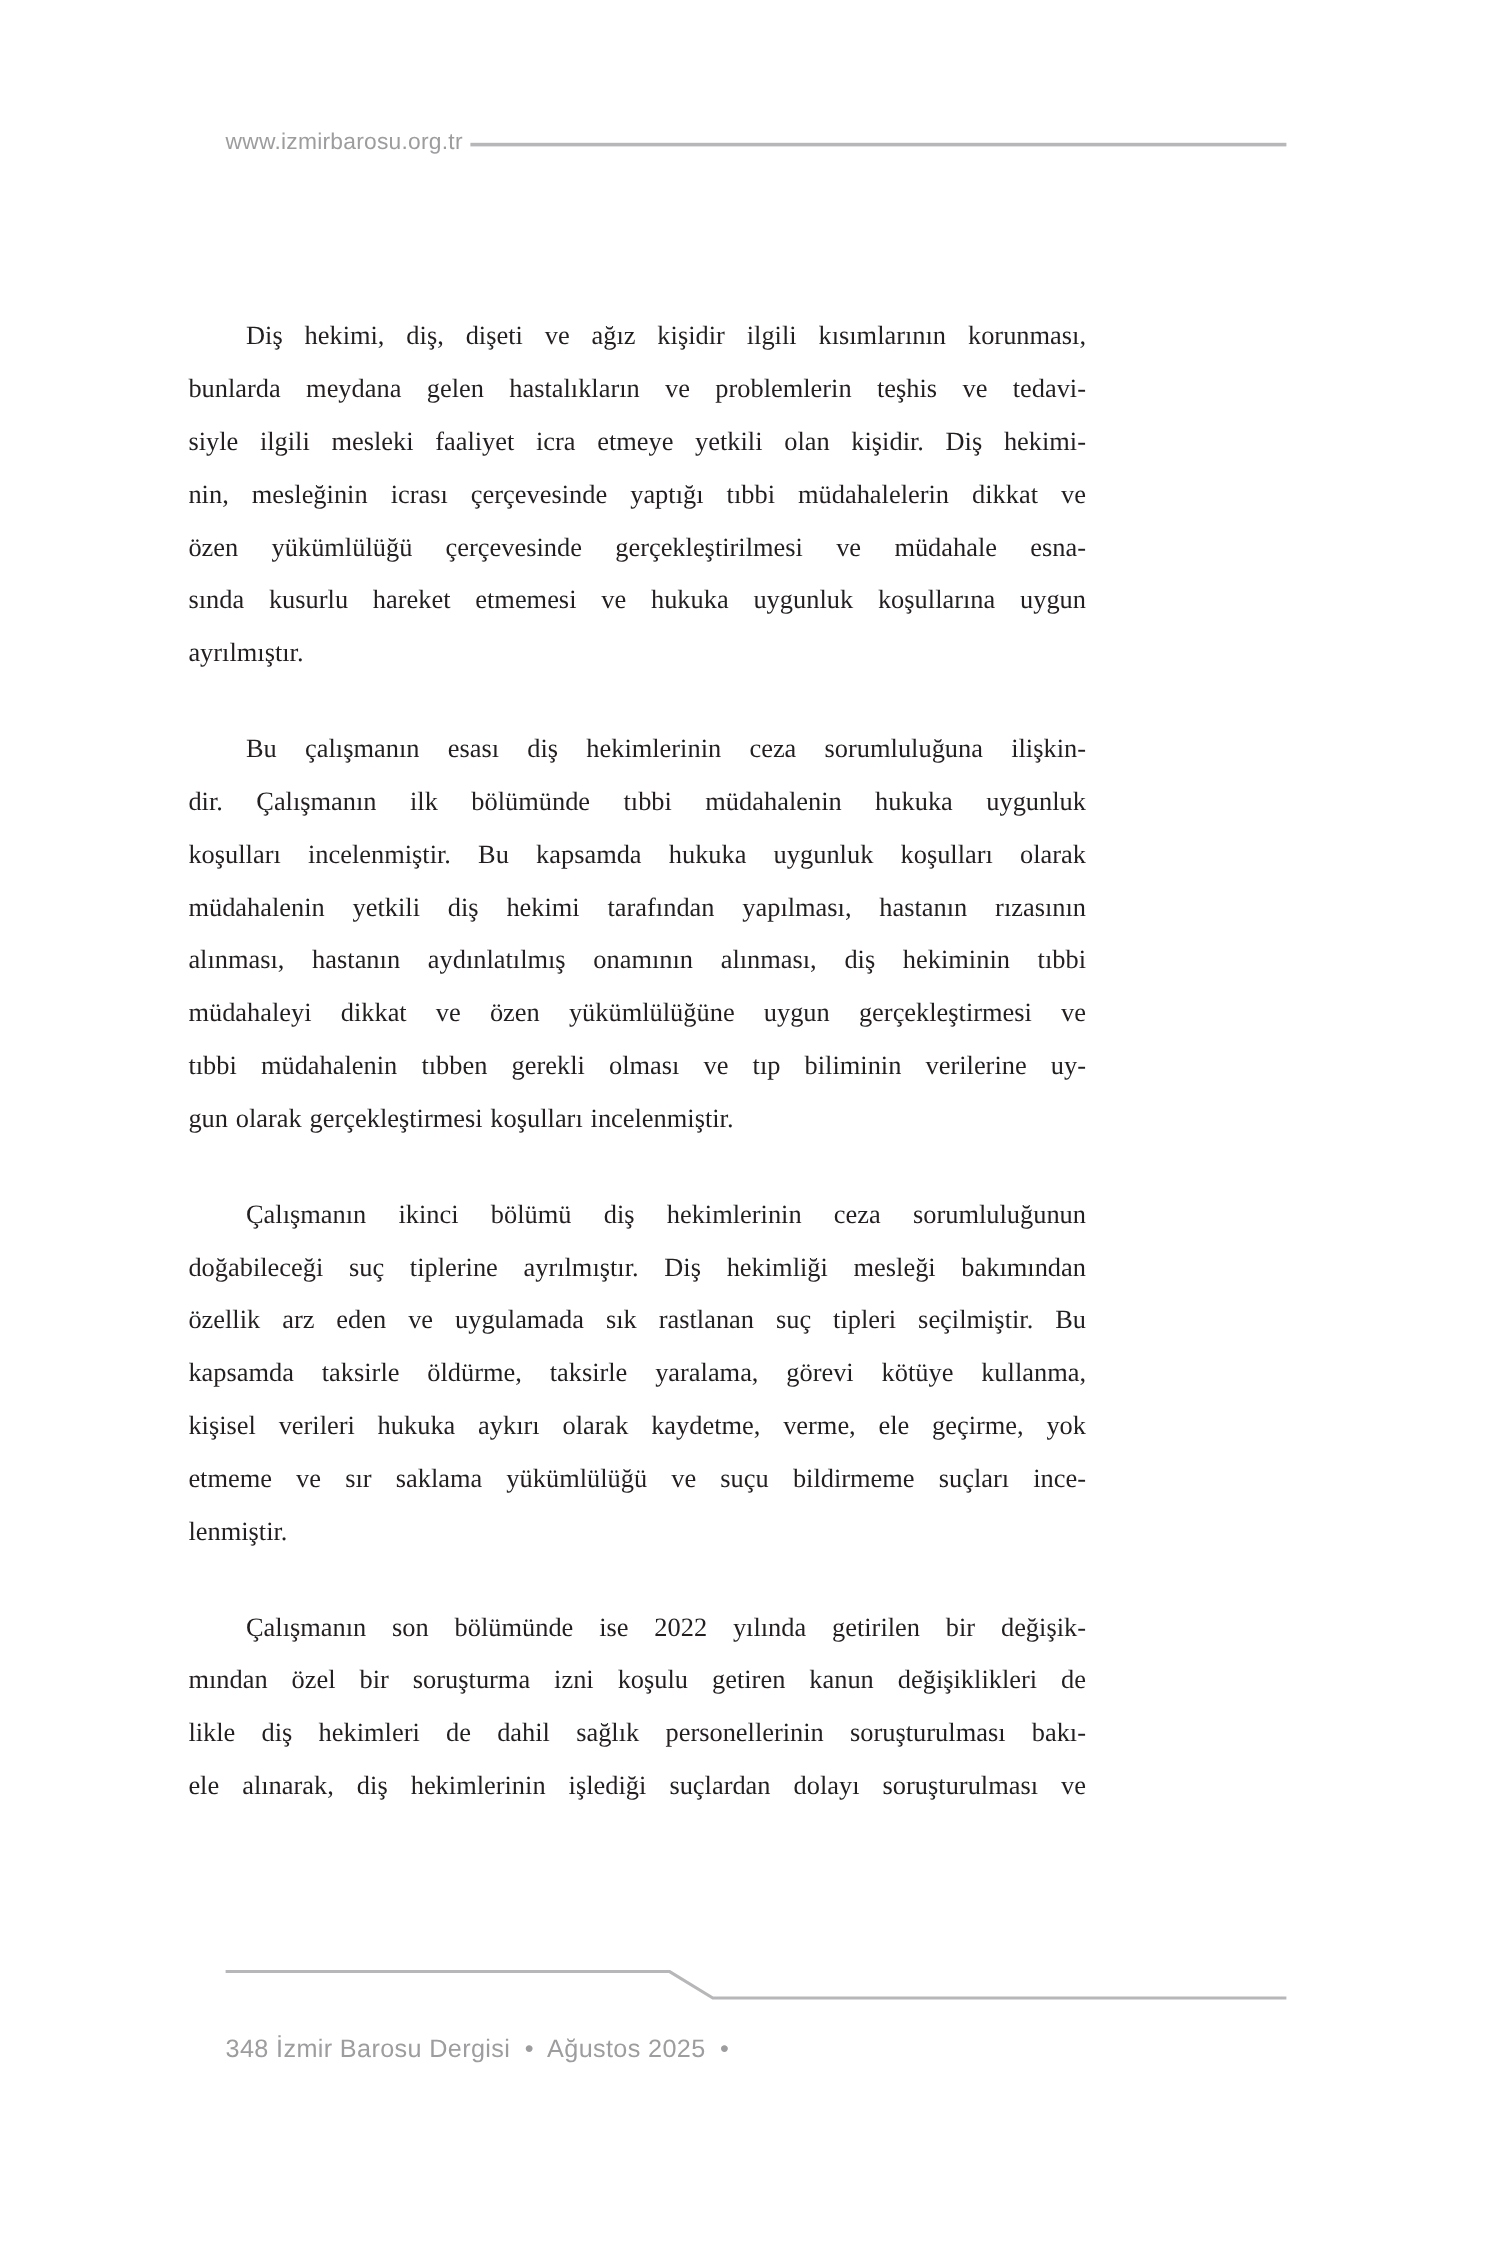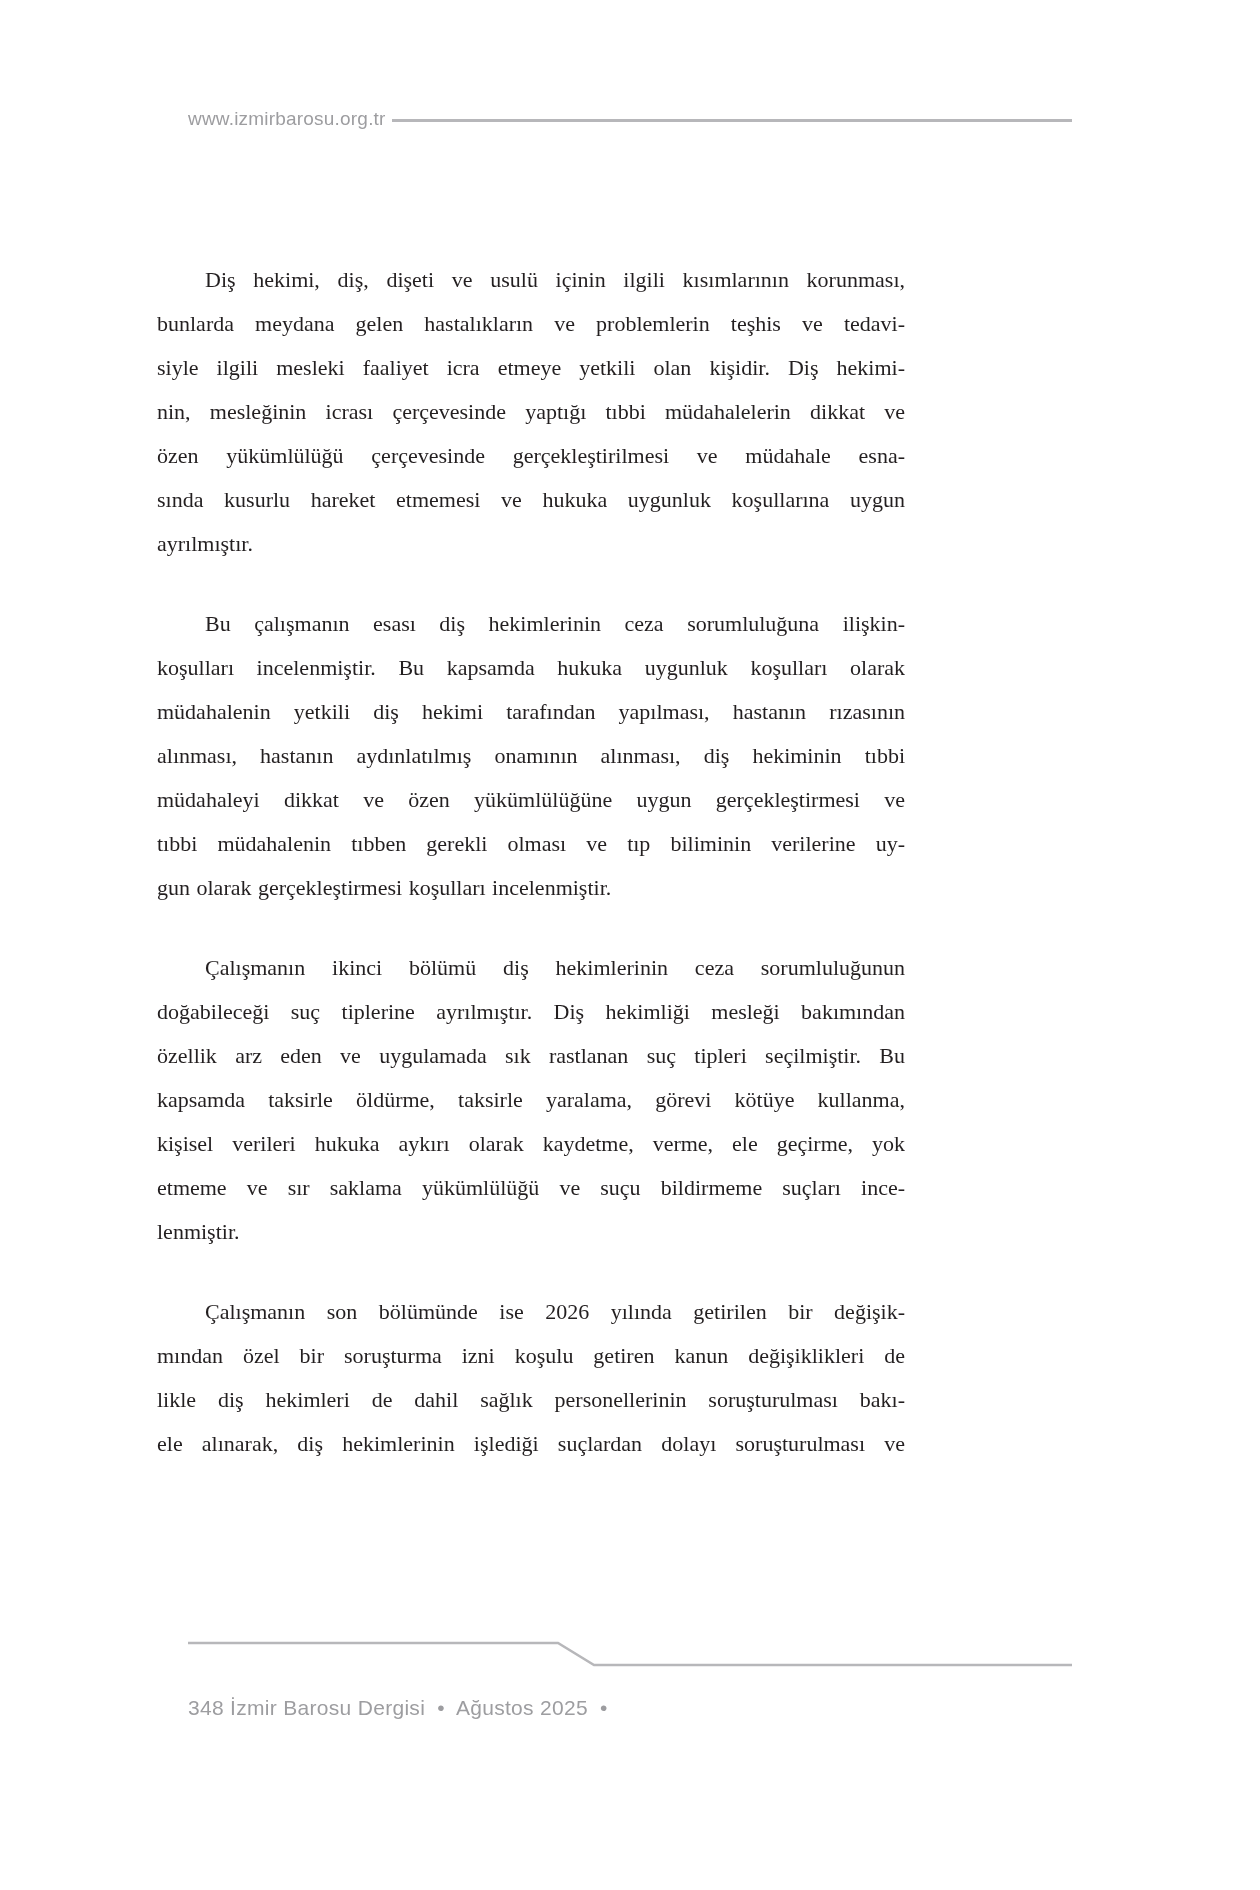--- a/index.html
+++ b/index.html
@@ -112,48 +112,49 @@
 <div class="page">
 
   <div class="page-header">
     <span class="site-url">www.izmirbarosu.org.tr</span>
     <span class="header-rule"></span>
   </div>
 
   <div class="content">
     <div class="paragraphs">
         <div class="para">
-          <div class="line first">Diş hekimi, diş, dişeti ve usulü içinin ilgili kısımlarının korunması,</div>
+          <div class="line first">Diş hekimi, diş, dişeti ve ağız kişidir ilgili kısımlarının korunması,</div>
           <div class="line">bunlarda meydana gelen hastalıkların ve problemlerin teşhis ve tedavi-</div>
           <div class="line">siyle ilgili mesleki faaliyet icra etmeye yetkili olan kişidir. Diş hekimi-</div>
           <div class="line">nin, mesleğinin icrası çerçevesinde yaptığı tıbbi müdahalelerin dikkat ve</div>
           <div class="line">özen yükümlülüğü çerçevesinde gerçekleştirilmesi ve müdahale esna-</div>
           <div class="line">sında kusurlu hareket etmemesi ve hukuka uygunluk koşullarına uygun</div>
           <div class="line last">ayrılmıştır.</div>
         </div>
         <div class="para">
           <div class="line first">Bu çalışmanın esası diş hekimlerinin ceza sorumluluğuna ilişkin-</div>
+          <div class="line">dir. Çalışmanın ilk bölümünde tıbbi müdahalenin hukuka uygunluk</div>
           <div class="line">koşulları incelenmiştir. Bu kapsamda hukuka uygunluk koşulları olarak</div>
           <div class="line">müdahalenin yetkili diş hekimi tarafından yapılması, hastanın rızasının</div>
           <div class="line">alınması, hastanın aydınlatılmış onamının alınması, diş hekiminin tıbbi</div>
           <div class="line">müdahaleyi dikkat ve özen yükümlülüğüne uygun gerçekleştirmesi ve</div>
           <div class="line">tıbbi müdahalenin tıbben gerekli olması ve tıp biliminin verilerine uy-</div>
           <div class="line last">gun olarak gerçekleştirmesi koşulları incelenmiştir.</div>
         </div>
         <div class="para">
           <div class="line first">Çalışmanın ikinci bölümü diş hekimlerinin ceza sorumluluğunun</div>
           <div class="line">doğabileceği suç tiplerine ayrılmıştır. Diş hekimliği mesleği bakımından</div>
           <div class="line">özellik arz eden ve uygulamada sık rastlanan suç tipleri seçilmiştir. Bu</div>
           <div class="line">kapsamda taksirle öldürme, taksirle yaralama, görevi kötüye kullanma,</div>
           <div class="line">kişisel verileri hukuka aykırı olarak kaydetme, verme, ele geçirme, yok</div>
           <div class="line">etmeme ve sır saklama yükümlülüğü ve suçu bildirmeme suçları ince-</div>
           <div class="line last">lenmiştir.</div>
         </div>
         <div class="para">
-          <div class="line first">Çalışmanın son bölümünde ise 2026 yılında getirilen bir değişik-</div>
+          <div class="line first">Çalışmanın son bölümünde ise 2022 yılında getirilen bir değişik-</div>
           <div class="line">mından özel bir soruşturma izni koşulu getiren kanun değişiklikleri de</div>
           <div class="line">likle diş hekimleri de dahil sağlık personellerinin soruşturulması bakı-</div>
           <div class="line">ele alınarak, diş hekimlerinin işlediği suçlardan dolayı soruşturulması ve</div>
         </div>
       </div>
   </div>
 
   <div class="page-footer">
     <svg class="footer-rule" width="1260" height="40" viewBox="0 0 1260 40">
       <polyline points="188,9 558,9 594,31 1072,31" fill="none" stroke="#b7b7ba" stroke-width="2.5"></polyline>

